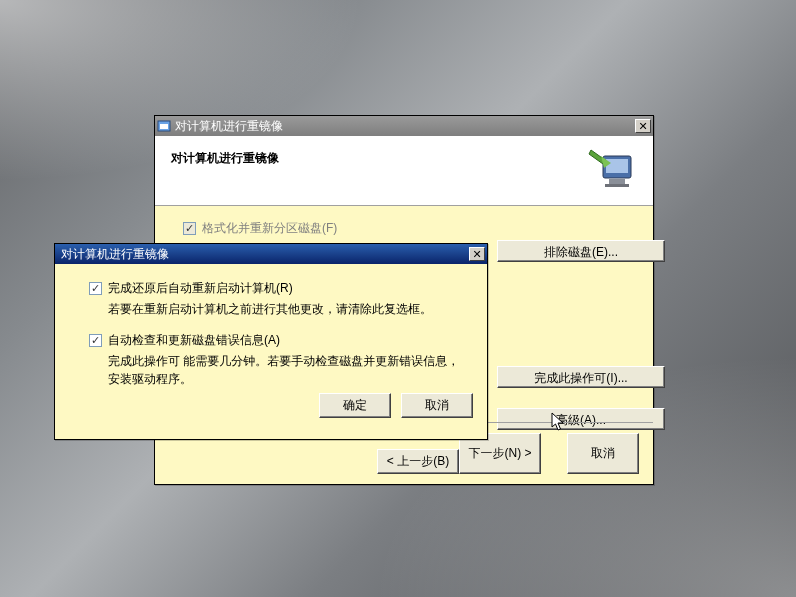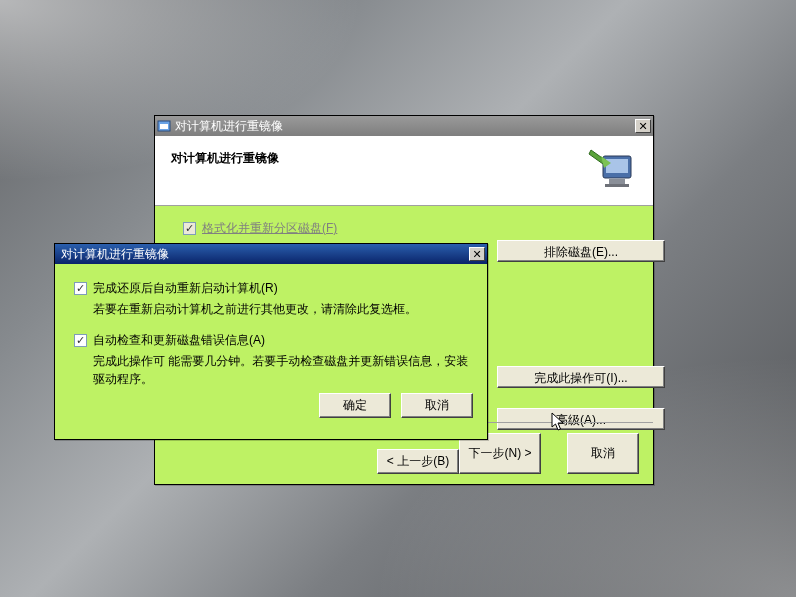--- a/index.html
+++ b/index.html
@@ -6,21 +6,21 @@
 html, body { width: 796px; height: 597px; overflow: hidden; font-family: "SimSun", "Tahoma", sans-serif; font-size: 12px; }
 body {
   background:
     radial-gradient(ellipse 600px 300px at 0% 0%, rgba(255,255,255,0.55), rgba(255,255,255,0) 60%),
     radial-gradient(ellipse 700px 400px at 100% 100%, rgba(255,255,255,0.35), rgba(255,255,255,0) 60%),
     linear-gradient(135deg, #5f6164 0%, #868a8e 25%, #aeb1b4 45%, #7b7e82 65%, #4f5154 100%);
   position: relative;
 }
 .window {
   position: absolute;
-  background: #bef264;
+  background: #fef9c3;
   border: 1px solid #000;
   box-shadow: 1px 1px 0 rgba(0,0,0,0.2);
 }
 
 .wizard { left: 154px; top: 115px; width: 500px; height: 370px; }
 .titlebar {
   height: 20px;
   display: flex; align-items: center;
   padding: 0 2px;
   color: #fff;
@@ -53,21 +53,21 @@
 .header-img svg { width: 50px; height: 46px; }
 .body-panel { padding: 14px 16px 0 28px; }
 .checkbox-row { display: flex; align-items: center; margin-bottom: 4px; }
 .checkbox {
   width: 13px; height: 13px; background: #fff; border: 1px solid #7f9db9;
   display: inline-flex; align-items: center; justify-content: center;
   margin-right: 6px; font-size: 10px;
 }
 .checkbox.checked::after { content: "✓"; font-size: 11px; color: #333; line-height: 1; }
 .checkbox.disabled { background: #ece9d8; }
-.label-disabled { color: #808080; text-decoration: underline; }
+.label-disabled { color: #808080; }
 .side-buttons { position: absolute; right: 16px; width: 140px; }
 .btn {
   background: #ece9d8;
   border: 1px solid #000;
   border-top-color: #fff; border-left-color: #fff;
   border-right-color: #404040; border-bottom-color: #404040;
   box-shadow: inset -1px -1px 0 #808080, inset 1px 1px 0 #ece9d8;
   padding: 3px 8px;
   font-size: 12px; font-family: inherit;
   min-width: 72px; text-align: center;
@@ -75,21 +75,21 @@
 }
 .sidebtn { width: 168px; height: 22px; margin-bottom: 0; }
 .footer {
   position: absolute; left: 0; right: 0; bottom: 0;
   border-top: 1px solid #a0a0a0; padding: 10px 14px;
   display: flex; justify-content: flex-end; gap: 8px;
 }
 .footer .spacer { width: 10px; }
 
 .advanced { left: 54px; top: 243px; width: 434px; height: 197px; }
-.advanced .content { padding: 16px 16px 0 19px; }
+.advanced .content { padding: 16px 16px 0 34px; }
 .adv-check { margin-bottom: 4px; }
 .adv-desc { margin: 2px 0 14px 19px; font-size: 12px; line-height: 1.45; }
 .adv-footer {
   position: absolute; left: 0; right: 0; bottom: 21px;
   display: flex; justify-content: flex-end; gap: 10px; padding-right: 14px;
 }
 .cursor {
   position: absolute; left: 551px; top: 412px; width: 16px; height: 22px; pointer-events: none; z-index: 50;
 }
 </style>

